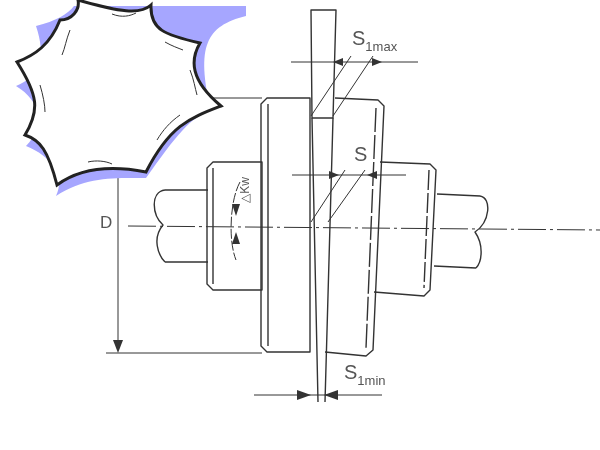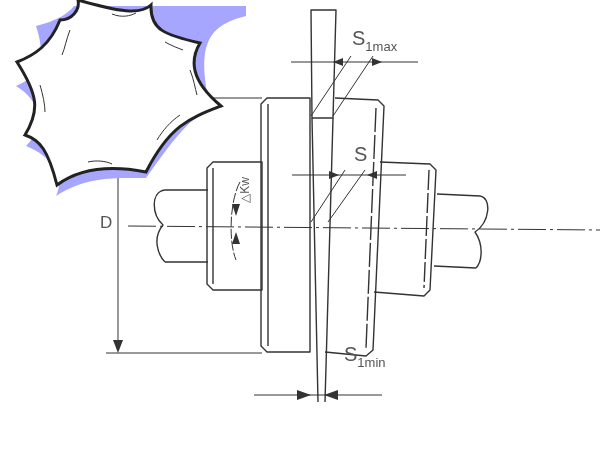--- a/index.html
+++ b/index.html
@@ -2,21 +2,21 @@
 <html><head>
 <meta charset="utf-8">
 <style>
   html, body { margin: 0; padding: 0; background: #ffffff; }
   #stage { position: relative; width: 600px; height: 450px; overflow: hidden; background: #ffffff; }
   svg { position: absolute; left: 0; top: 0; }
   .lbl { position: absolute; font-family: "Liberation Sans", sans-serif; color: #555555; line-height: 1; white-space: nowrap; }
   .lbl .sub { font-size: 13px; position: relative; top: 6px; }
   .lbl-s1max { left: 352px; top: 28px; font-size: 20px; }
   .lbl-s { left: 354px; top: 144px; font-size: 20px; }
-  .lbl-s1min { left: 344px; top: 344px; font-size: 20px; }
+  .lbl-s1min { left: 344px; top: 362px; font-size: 20px; }
   .lbl-d { left: 100px; top: 214px; font-size: 17px; }
   .lbl-kw { left: 232px; top: 184px; font-size: 12px; transform: rotate(-90deg); transform-origin: center; }
 </style>
 </head>
 <body>
 
 <div id="stage">
   <svg width="600" height="450" viewBox="0 0 600 450">
     <g fill="none" stroke="#333" stroke-width="1.4" stroke-linejoin="round">
 

